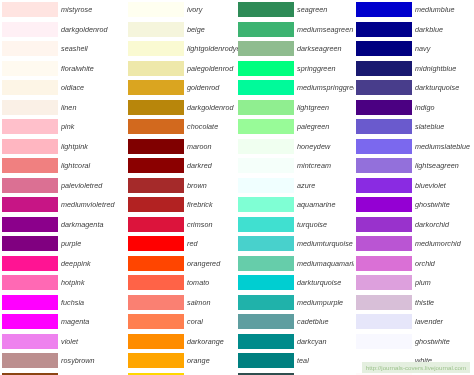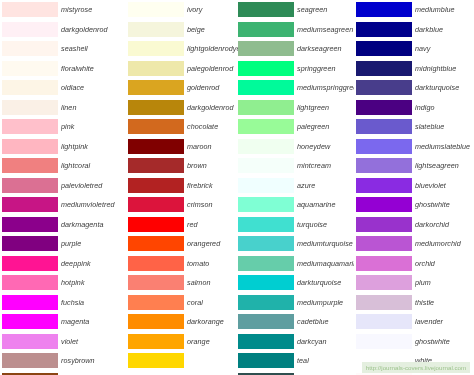--- a/index.html
+++ b/index.html
@@ -185,20 +185,24 @@
       </div>
       <div class="row">
         <div class="swatch" title="chocolate" style="background-color: rgb(210, 105, 30);"></div>
         <span class="label">chocolate</span>
       </div>
       <div class="row">
         <div class="swatch" title="maroon" style="background-color: rgb(128, 0, 0);"></div>
         <span class="label">maroon</span>
       </div>
       <div class="row">
+        <div class="swatch" title="darkred" style="background-color: rgb(139, 0, 0);"></div>
+        <span class="label">darkred</span>
+      </div>
+      <div class="row">
         <div class="swatch" title="brown" style="background-color: rgb(165, 42, 42);"></div>
         <span class="label">brown</span>
       </div>
       <div class="row">
         <div class="swatch" title="firebrick" style="background-color: rgb(178, 34, 34);"></div>
         <span class="label">firebrick</span>
       </div>
       <div class="row">
         <div class="swatch" title="crimson" style="background-color: rgb(220, 20, 60);"></div>
         <span class="label">crimson</span>

